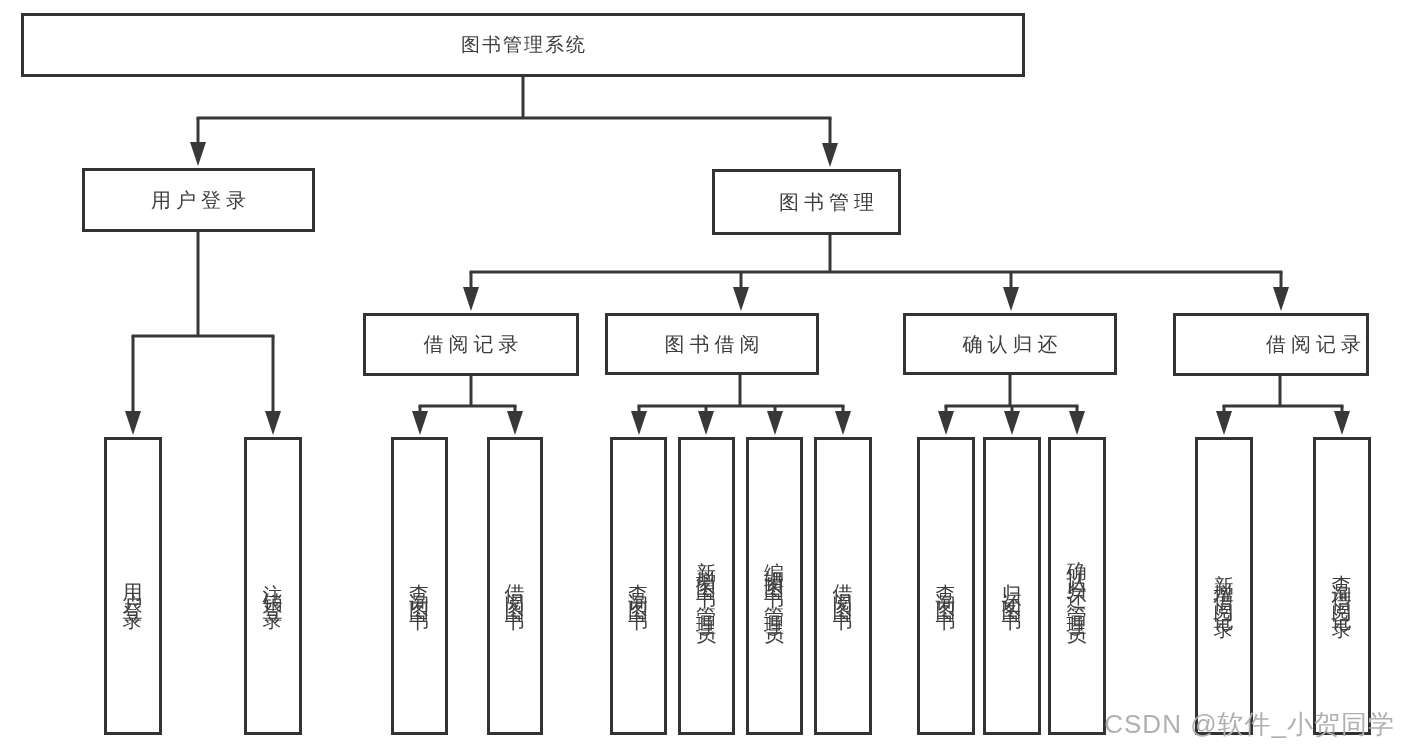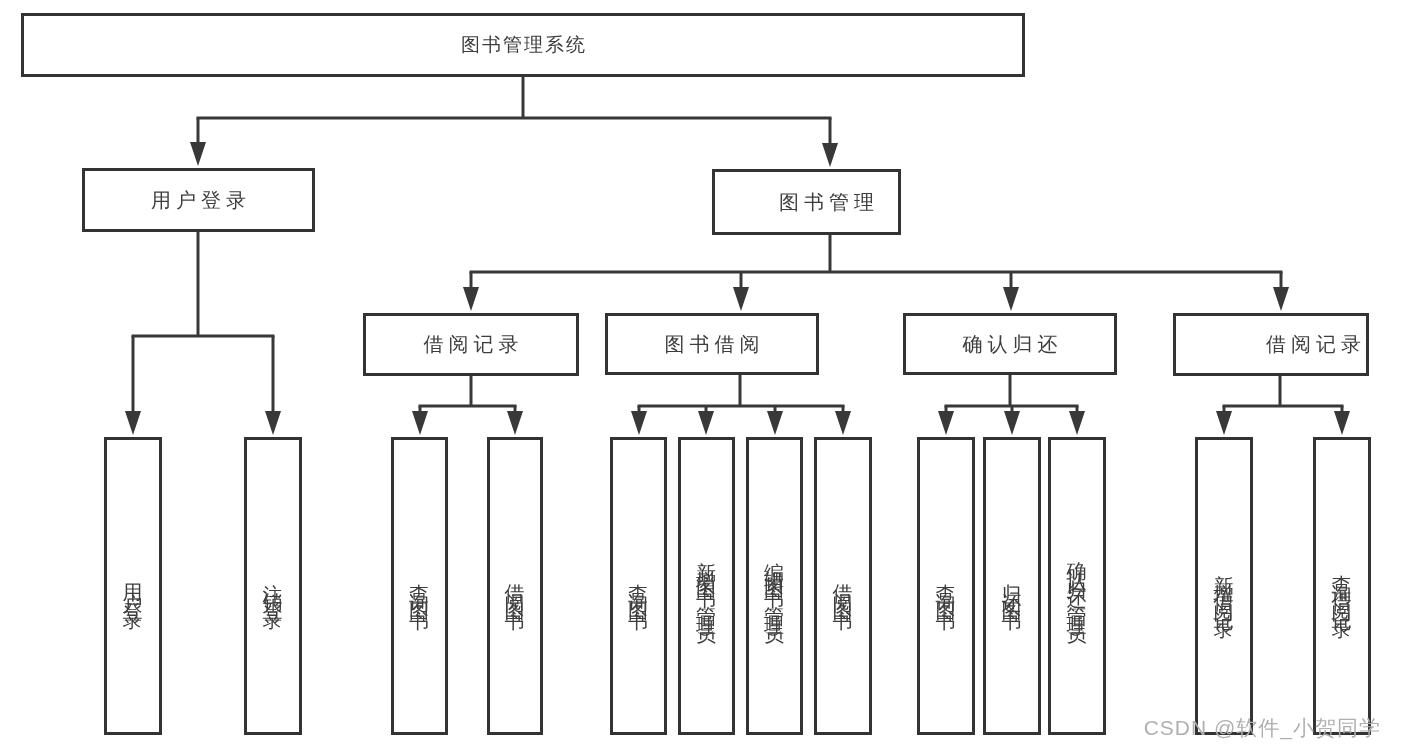--- a/index.html
+++ b/index.html
@@ -13,21 +13,21 @@
     display:flex;align-items:center;justify-content:center;color:#3d3d3d;
   }
   .node span{display:block;white-space:nowrap;}
   .h span{font-size:20px;letter-spacing:5px;text-indent:5px;}
   .root span{font-size:19px;letter-spacing:2px;text-indent:2px;}
   .v span{
     writing-mode:vertical-lr;text-orientation:mixed;
     font-size:20px;letter-spacing:9px;line-height:1;
   }
   .watermark{
-    position:absolute;right:24px;bottom:5px;font-size:21px;color:#b0b0b0;
+    position:absolute;right:10px;bottom:5px;font-size:26px;color:#b0b0b0;
     letter-spacing:1px;z-index:5;
   }
 </style>
 </head>
 <body>
 
 <div class="canvas">
 
   <svg class="wires" viewBox="0 0 1405 747" xmlns="http://www.w3.org/2000/svg">
     <g stroke="#383838" stroke-width="3" fill="none">

